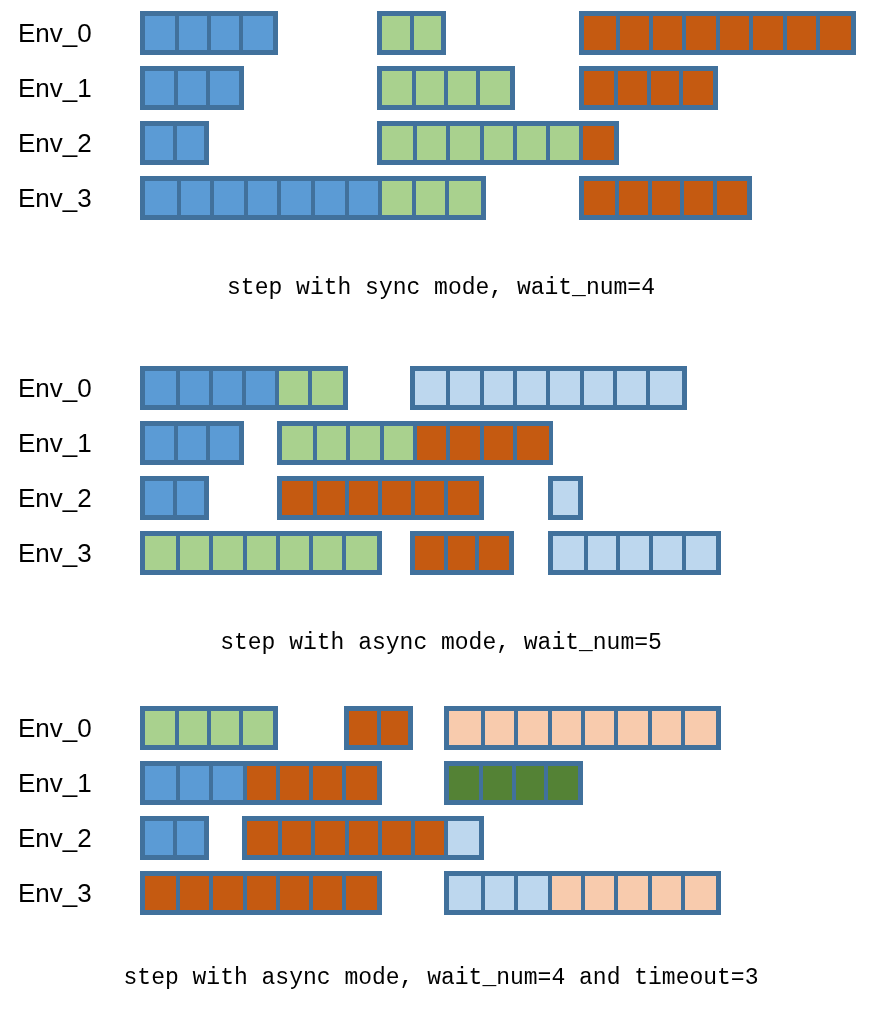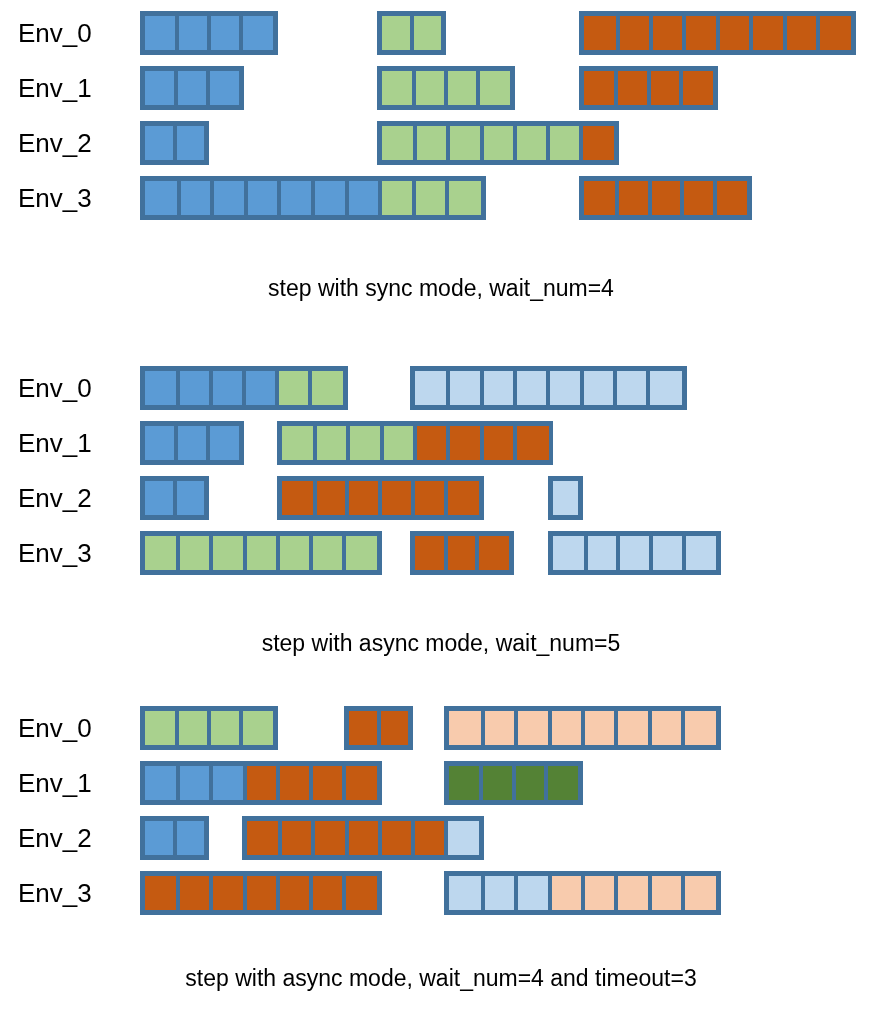--- a/index.html
+++ b/index.html
@@ -66,21 +66,21 @@
   .c-peach      { background: #F8CBAD; }
   .c-darkgreen  { background: #548235; }
 
   .caption {
     position: absolute;
     left: 0;
     width: 882px;
     text-align: center;
     font-size: 23px;
     color: #000000;
-    font-family: Liberation Sans, sans-serif;
+    font-family: Liberation Mono, monospace;
   }
 </style>
 </head>
 <body>
 
 <div id="diagram-root">
     <div class="panel" style="top: 5px;">
       <div class="row">
         <div class="row-label">Env_0</div>
         <div class="track">

